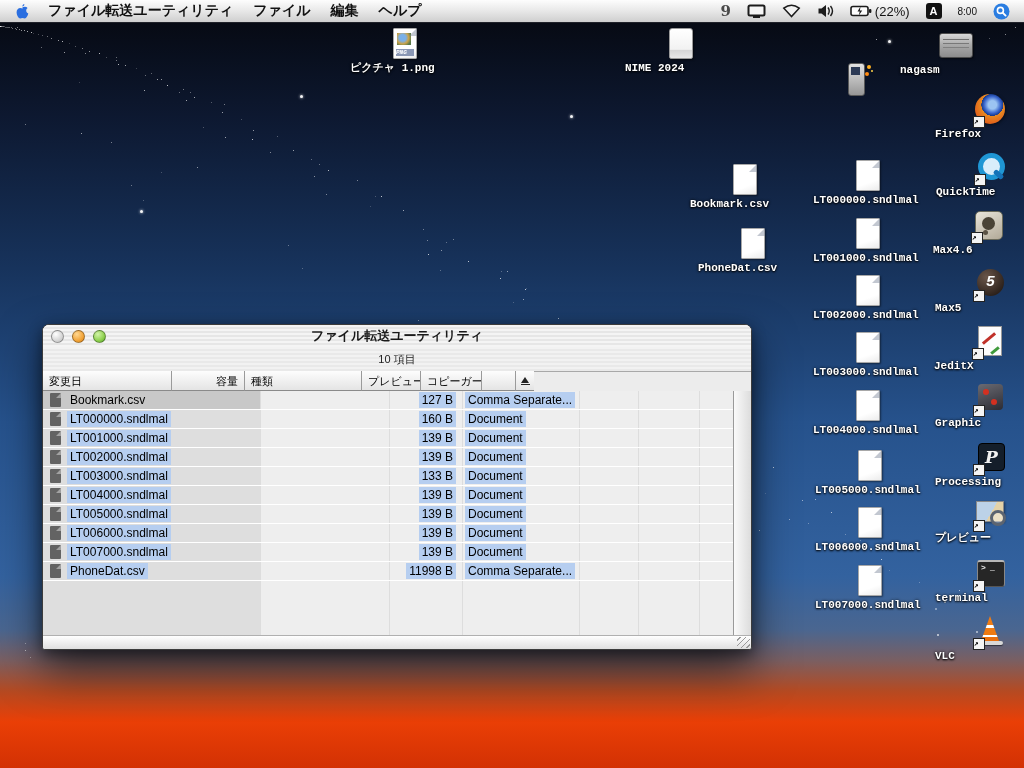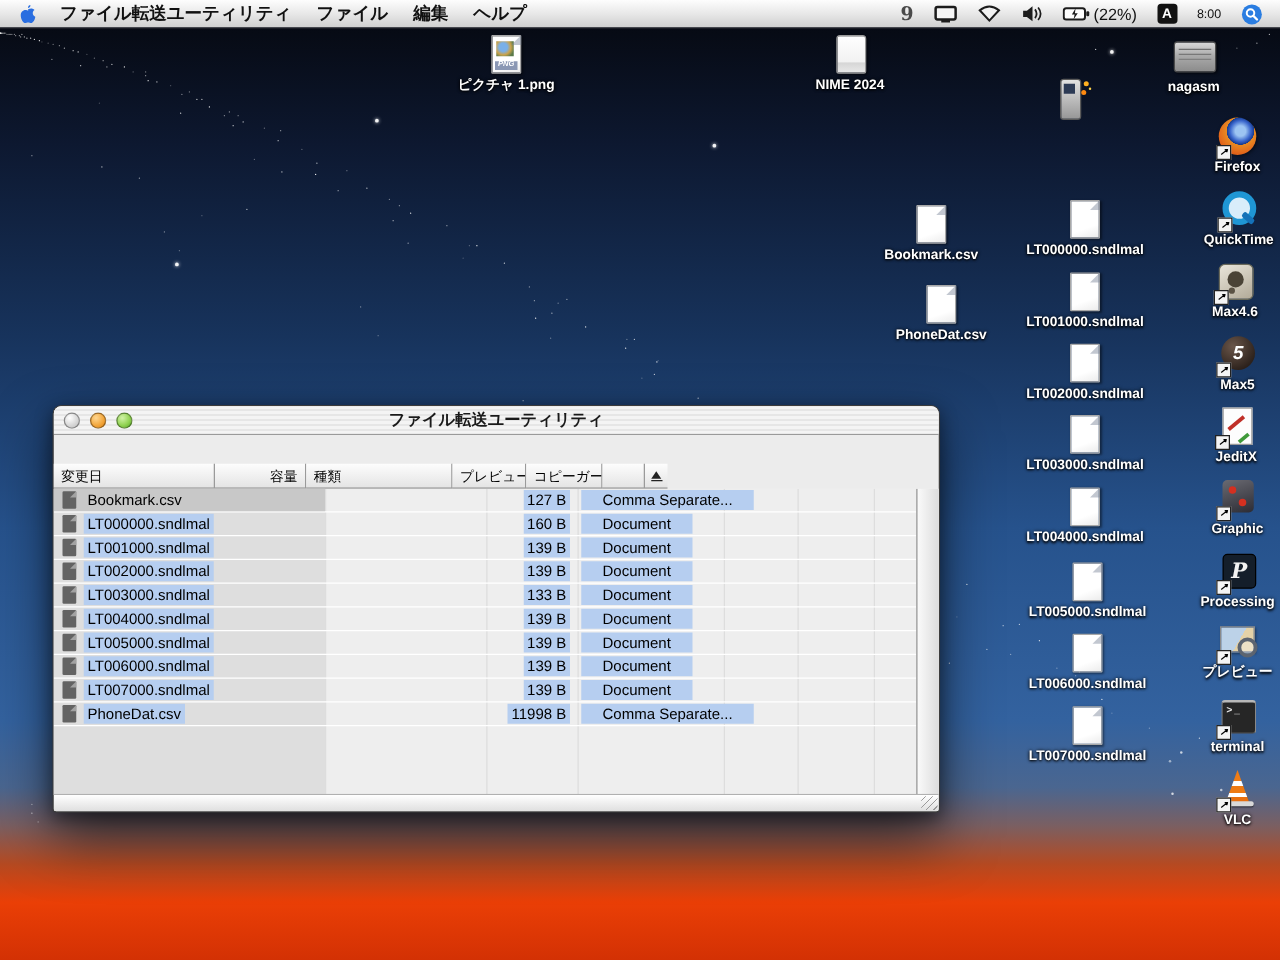--- a/index.html
+++ b/index.html
@@ -17,21 +17,21 @@
   #apple-menu{padding:0 8px 0 14px;display:flex;align-items:center;}
   #mb-right{margin-left:auto;display:flex;align-items:center;gap:4px;padding-right:8px;}
   .mx{display:flex;align-items:center;padding:0 6px;}
   .mx svg{display:block;}
   #nine-glyph{font-size:15px;font-weight:bold;color:#4a4a4a;font-family:"DejaVu Serif",serif;}
   #input-badge{width:16px;height:16px;background:#121212;color:#fff;border-radius:3px;
     font-size:11px;font-weight:bold;display:flex;align-items:center;justify-content:center;}
   #clock{font-size:10px;padding:0 6px;}
 
   
-  .di{position:absolute;width:110px;margin-left:-55px;text-align:center;z-index:5;}
+  .di{position:absolute;width:110px;margin-left:-55px;text-align:left;z-index:5;font-family:Liberation Mono, monospace;}
   .ic{position:relative;width:36px;height:34px;margin:0 auto;}
   .lbl{margin-top:2px;font-size:11px;font-weight:bold;color:#fff;line-height:12px;white-space:pre-line;
     text-shadow:0 1px 2px #000,0 0 3px rgba(0,0,0,.9);}
   .alias{position:absolute;left:1px;bottom:-2px;width:10px;height:10px;background:#f4f4f4;border:1px solid #222;
     font-size:8px;line-height:9px;color:#000;font-weight:bold;z-index:3;}
   
   .pg{position:absolute;left:6px;top:2px;width:22px;height:29px;background:linear-gradient(160deg,#ffffff 70%,#ececec);
     border:1px solid #a8a8a8;border-radius:1px;box-shadow:1px 1px 2px rgba(0,0,0,.45);}
   .pg::after{content:"";position:absolute;top:-1px;right:-1px;border-style:solid;border-width:0 0 8px 8px;
     border-color:transparent transparent rgba(120,130,150,.45) transparent;}
@@ -129,21 +129,21 @@
   .trow .ncell{position:absolute;left:0;top:0;width:217px;height:18px;}
   .trow.sel .ncell{background:#c8c8c8;}
   .rdoc{position:absolute;left:7px;top:2px;width:11px;height:14px;background:#636363;border-radius:1px;}
   .rdoc::after{content:"";position:absolute;top:0;right:0;border-style:solid;border-width:0 0 5px 5px;
     border-color:transparent transparent #a2a2a2 transparent;}
   .ntext{position:absolute;left:24px;top:1px;line-height:16px;padding:0 3px;background:#b6cef0;white-space:nowrap;}
   .trow.sel .ntext{background:transparent;}
   .scell{position:absolute;left:346px;width:73px;top:1px;text-align:right;}
   .scell b{font-weight:normal;background:#b6cef0;padding:0 3px;line-height:16px;display:inline-block;margin-right:6px;}
   .kcell{position:absolute;left:419px;top:1px;}
-  .kcell b{font-weight:normal;background:#b6cef0;padding:0 17px;line-height:16px;display:inline-block;margin-left:3px;white-space:nowrap;}
+  .kcell b{font-weight:normal;background:#b6cef0;padding:0 3px;line-height:16px;display:inline-block;margin-left:3px;white-space:nowrap;}
   
   #vscroll{position:absolute;right:0;top:0;width:18px;bottom:0;box-sizing:border-box;
     border-left:1px solid #9a9a9a;background:linear-gradient(90deg,#fafafa,#dcdcdc);}
   
   #winfooter{position:absolute;left:0;right:0;bottom:0;height:13px;border-radius:0 0 2px 2px;
     background:linear-gradient(180deg,#ffffff,#dfdfdf);border-top:1px solid #b0b0b0;}
   #resize-grip{position:absolute;right:1px;bottom:1px;width:13px;height:11px;
     background:repeating-linear-gradient(135deg,transparent 0 2px,#9a9a9a 2px 3px,transparent 3px 4px);}
 </style>
 </head>
@@ -567,20 +567,23 @@
   </div>
 </div>
 
   <div id="win">
     <div id="titlebar">
       <span id="win-title">ファイル転送ユーティリティ</span>
       <span class="tl" id="tl-close"></span>
       <span class="tl" id="tl-min"></span>
       <span class="tl" id="tl-zoom"></span>
     </div>
+    <div id="statusbar">
+      <span>10 項目</span>
+    </div>
     <div id="thead">
       <span class="hcell" id="h-date">変更日</span>
       <span class="hcell right" id="h-size">容量</span>
       <span class="hcell" id="h-kind">種類</span>
       <span class="hcell" id="h-protect">プレビュー</span>
       <span class="hcell" id="h-copyguard">コピーガード</span>
       <span class="hcell" id="h-blank"></span>
       <span class="hcell" id="h-sort">
           <i class="tri"></i>
           <i class="bar"></i>

